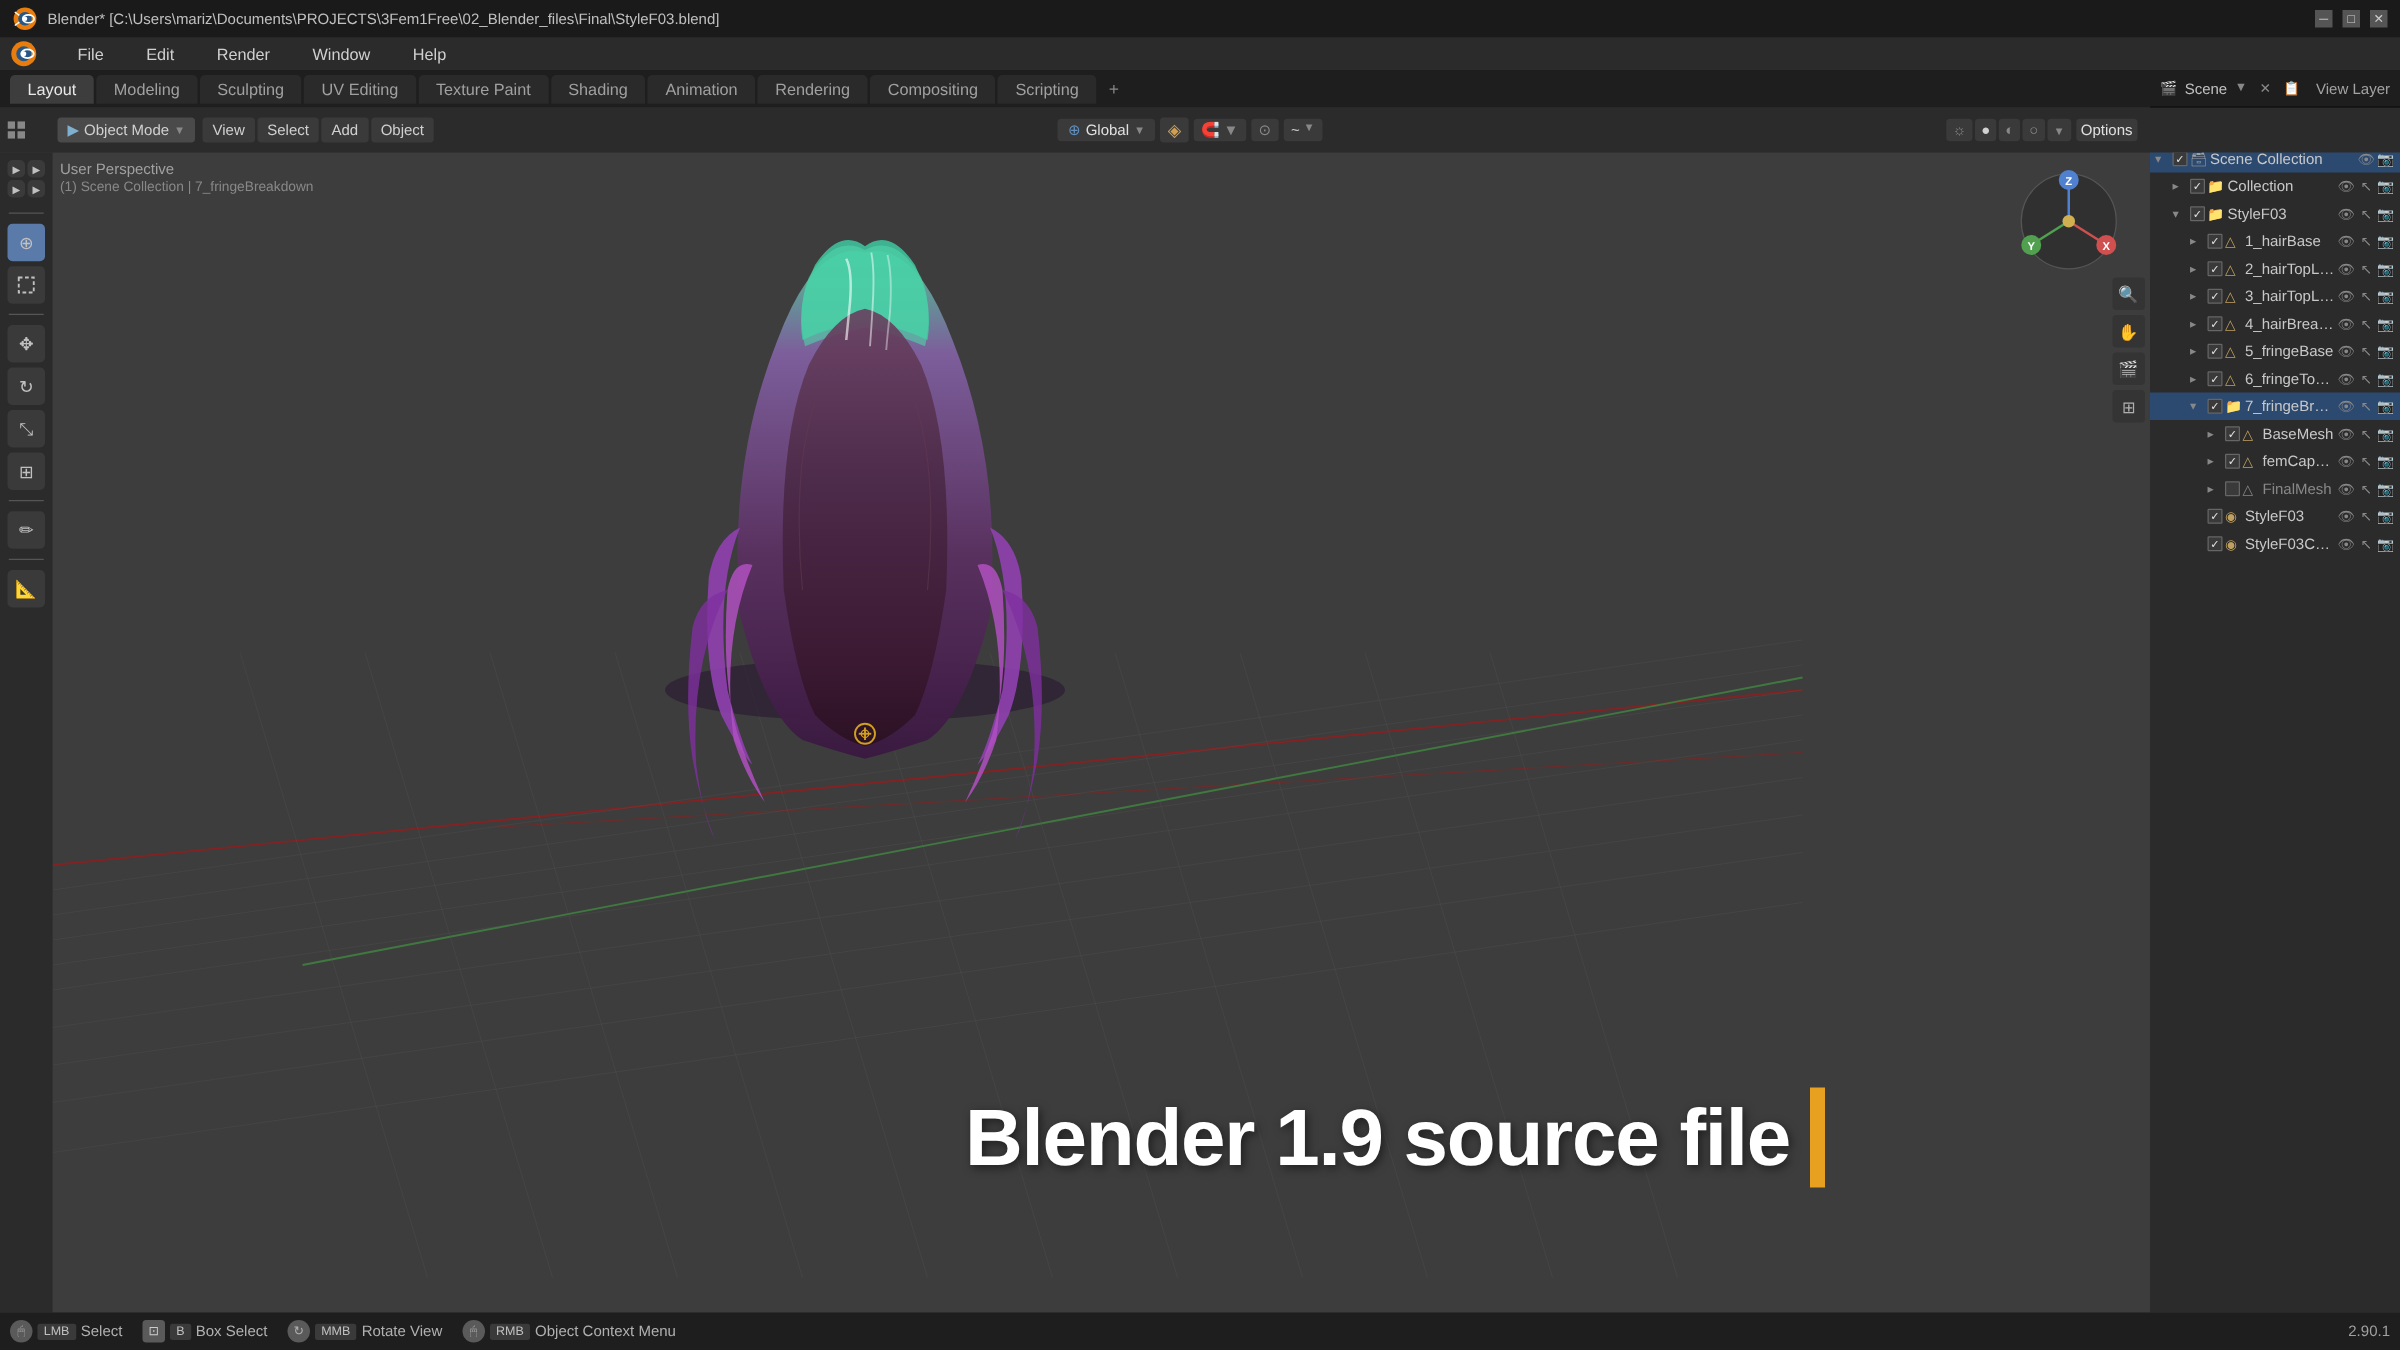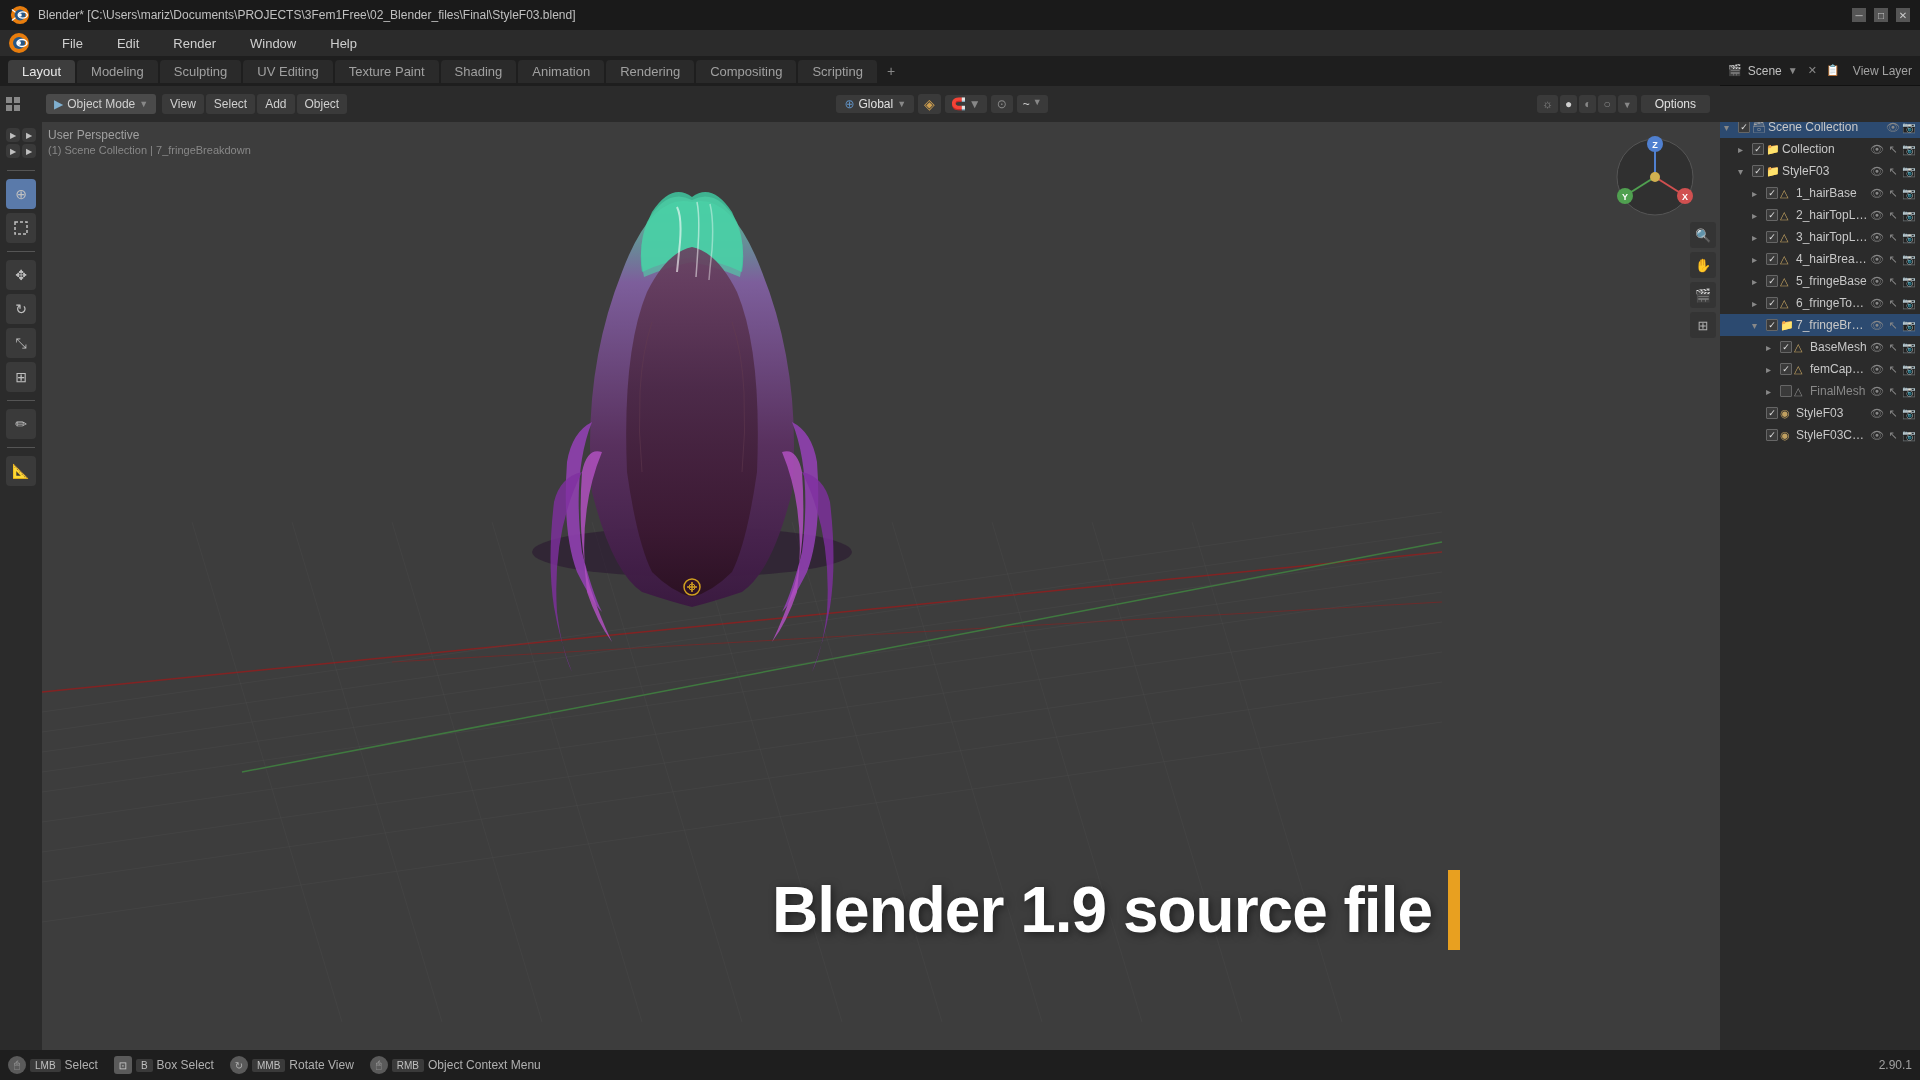--- a/index.html
+++ b/index.html
@@ -475,21 +475,21 @@
       <div style="background:#3a3a3a; padding:2px 5px; border-radius:3px; cursor:pointer;">
         <span style="font-size:12px; color:#888;">◐</span>
       </div>
       <div style="background:#3a3a3a; padding:2px 5px; border-radius:3px; cursor:pointer;">
         <span style="font-size:12px; color:#888;">○</span>
       </div>
       <div style="background:#3a3a3a; padding:2px 5px; border-radius:3px; cursor:pointer;">
         <span style="font-size:9px; color:#888;">▼</span>
       </div>
     </div>
-    <div style="background:#3a3a3a; padding:2px 14px; border-radius:3px; cursor:pointer; display:flex; align-items:center; gap:3px;">Options</div>
+    <div style="background:#3a3a3a; padding:2px 4px; border-radius:3px; cursor:pointer; display:flex; align-items:center; gap:3px;">Options</div>
   </div>
 </div>
 
 <div id="top-right-header">
   <span style="font-size:11px; color:#888;">🎬</span>
   <span style="font-size:12px; color:#c0c0c0;">Scene</span>
   <span style="font-size:10px; color:#888;">▼</span>
   <span style="font-size:11px; color:#888; margin-left:4px;">✕</span>
   <span style="font-size:11px; color:#888; margin-left:4px;">📋</span>
   <div style="flex:1;"></div>

